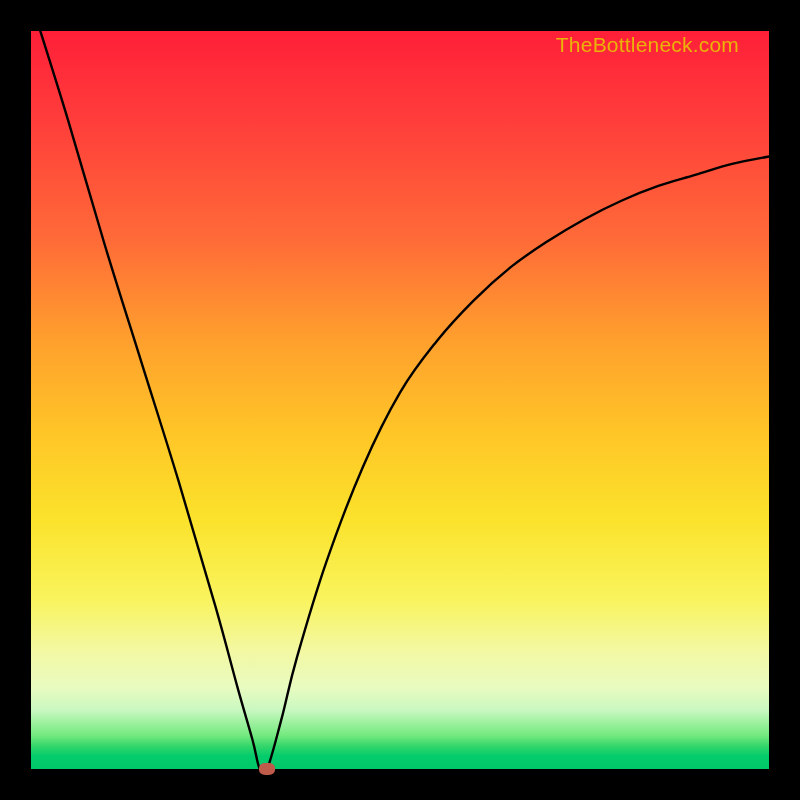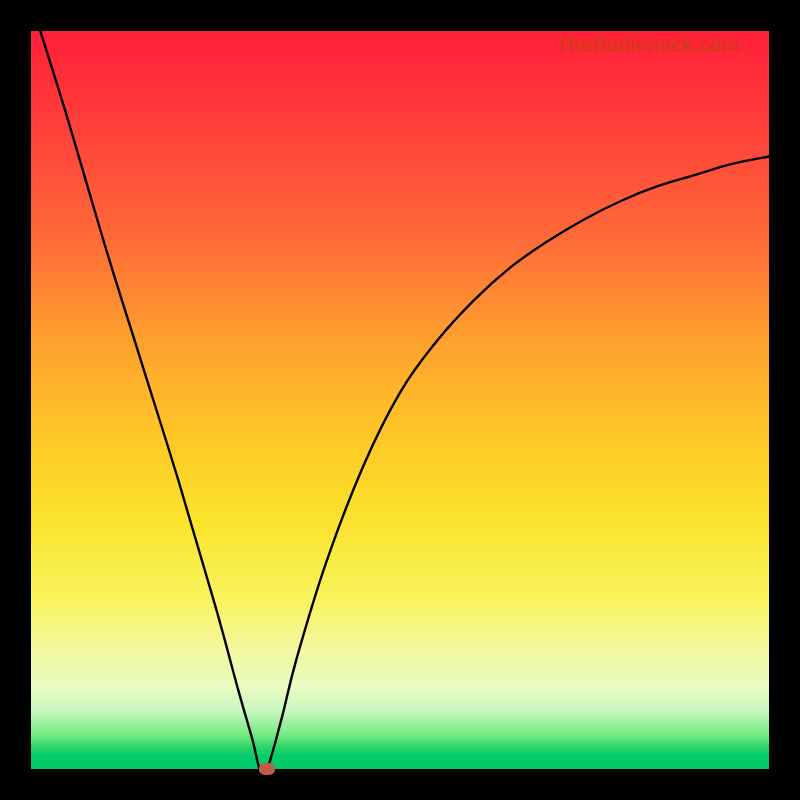--- a/index.html
+++ b/index.html
@@ -38,21 +38,21 @@
       #72e97e 95.5%,
       #2fd56a 97%,
       #05cc6b 98.2%,
       #00c86a 100%
     );
   }
   .watermark {
     position: absolute;
     top: 2px;
     right: 30px;
-    color: #c2410c;
+    color: #eab308;
     font-size: 21px;
     font-weight: 400;
     letter-spacing: 0.2px;
     user-select: none;
   }
   svg.curve {
     position: absolute;
     left: 0; top: 0;
     width: 100%;
     height: 100%;

